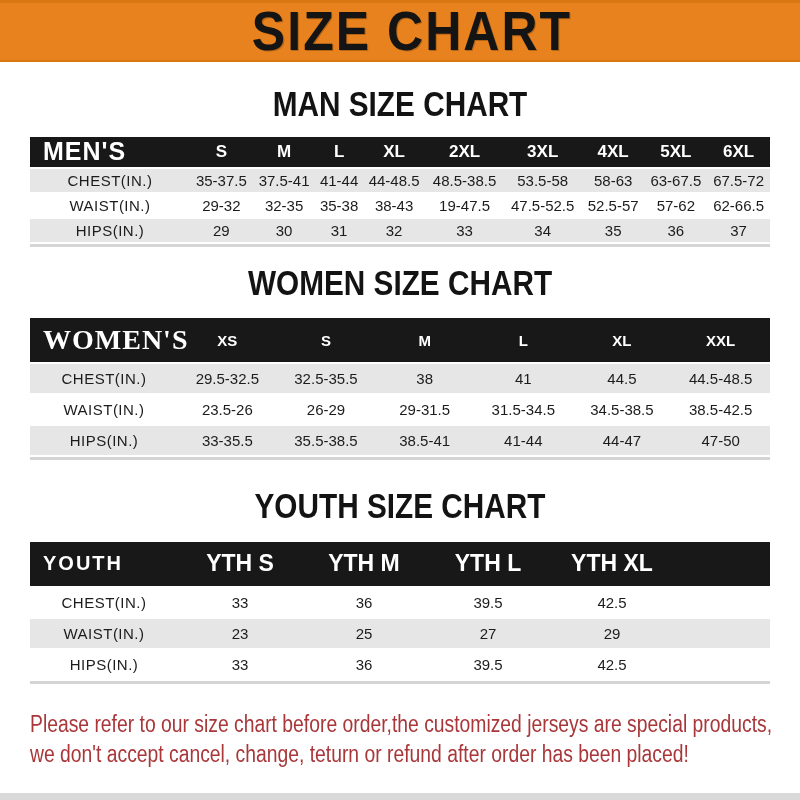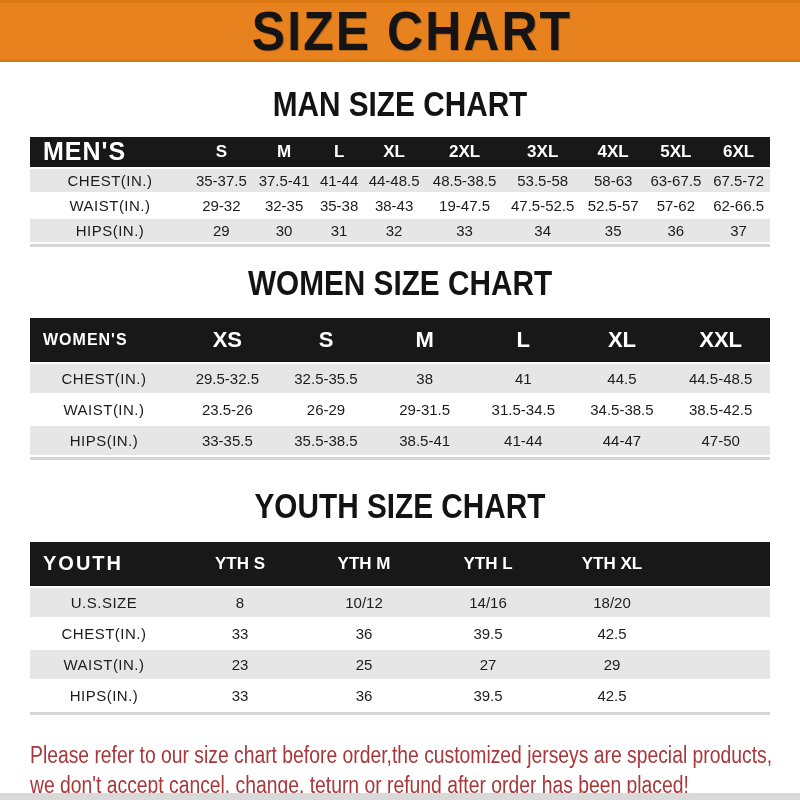--- a/index.html
+++ b/index.html
@@ -52,27 +52,27 @@
     border-bottom:3px solid #d5d5d5;
   }
   .section-women table, .section-youth table { table-layout:fixed; }
   .section-men   col.c-label { width:160px; }
   .section-women col.c-label { width:148px; }
   .section-youth col.c-label { width:148px; }
   .section-youth col.c-spacer { width:96px; }
   thead tr { background:var(--bar-black); }
   thead th { color:#ffffff; text-align:center; font-weight:700; }
   .section-men   thead th { height:30px; font-size:17px; }
-  .section-women thead th { height:44px; font-size:22px; }
-  .section-youth thead th { height:44px; font-size:17px; }
+  .section-women thead th { height:44px; font-size:15px; }
+  .section-youth thead th { height:44px; font-size:23px; }
   thead th.corner {
     text-align:left; padding-left:13px; letter-spacing:1px;
   }
   .section-men   thead th.corner { font-size:25px; }
-  .section-women thead th.corner { font-size:16px; }
+  .section-women thead th.corner { font-size:28px;font-family:Liberation Serif, serif; }
   .section-youth thead th.corner { font-size:20px; letter-spacing:2px; }
   tbody td {
     text-align:center; font-size:15px; color:#1c1c1c;
   }
   .section-men   tbody td { height:23px; }
   .section-women tbody td, .section-youth tbody td { height:29px; }
   tbody tr.even { background:var(--row-gray); }
   tbody tr.odd  { background:#ffffff; }
   tbody td.rlabel { letter-spacing:0.5px;margin-left:38px; }
   
@@ -240,28 +240,20 @@
           <tr>
             <th class="corner">YOUTH</th>
             <th>YTH S</th>
             <th>YTH M</th>
             <th>YTH L</th>
             <th>YTH XL</th>
             <th></th>
           </tr>
         </thead>
         <tbody>
-          <tr class="even">
-            <td class="rlabel">U.S.SIZE</td>
-            <td>8</td>
-            <td>10/12</td>
-            <td>14/16</td>
-            <td>18/20</td>
-            <td></td>
-          </tr>
           <tr class="odd">
             <td class="rlabel">CHEST(IN.)</td>
             <td>33</td>
             <td>36</td>
             <td>39.5</td>
             <td>42.5</td>
             <td></td>
           </tr>
           <tr class="even">
             <td class="rlabel">WAIST(IN.)</td>

